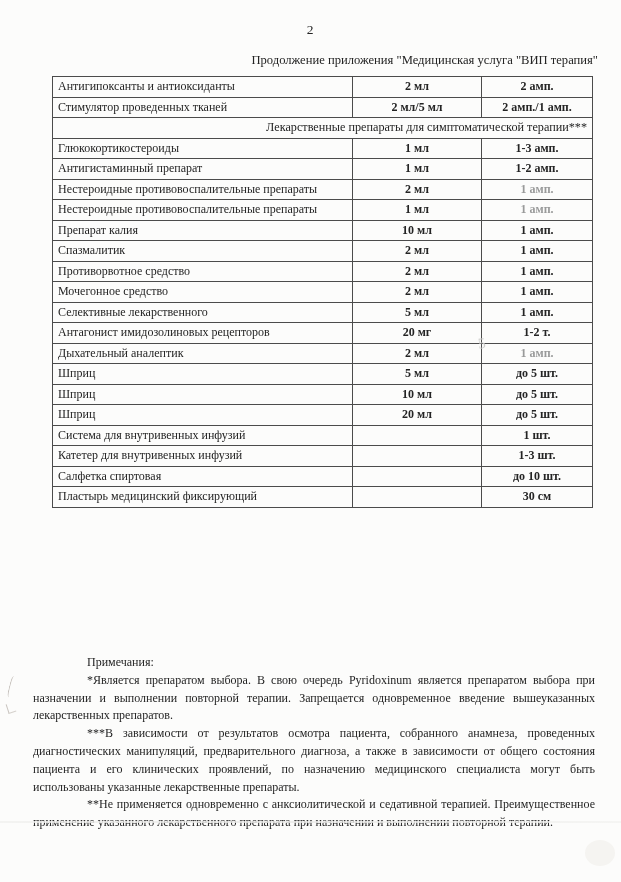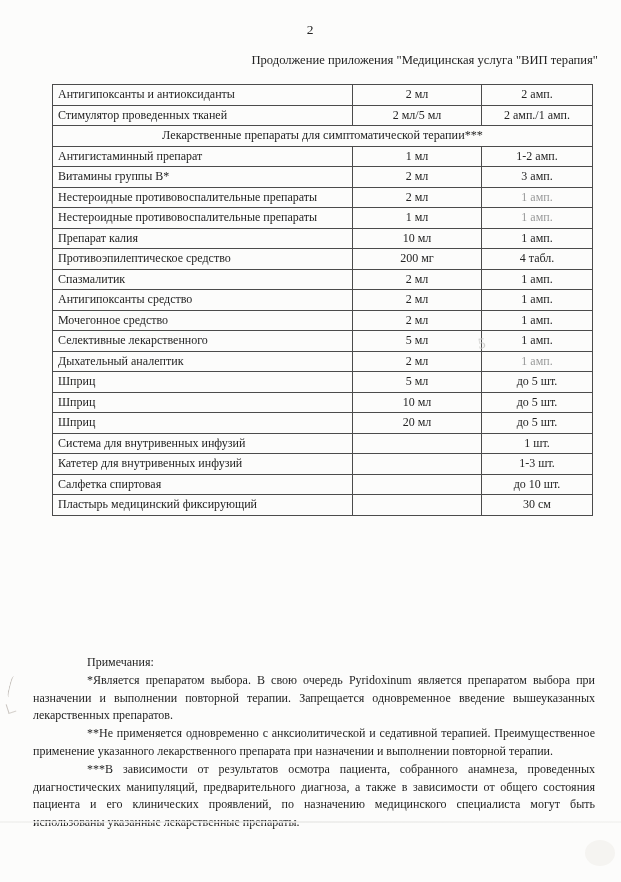--- a/index.html
+++ b/index.html
@@ -12,33 +12,33 @@
   }
   .page-number {
     position:absolute; top:22px; left:0; width:100%;
     text-align:center; font-size:13.5px; letter-spacing:1px;
   }
   .doc-header {
     position:absolute; top:53px; right:23px;
     font-size:12.6px; white-space:nowrap;
   }
   table.med-table {
-    position:absolute; top:84px; left:52px; width:540px;
+    position:absolute; top:76px; left:52px; width:540px;
     border-collapse:collapse; table-layout:fixed;
     font-size:12px;
   }
   table.med-table td {
     border:1px solid #4b4b4b;
     height:20.5px; padding:0 5px;
     vertical-align:middle; line-height:1.05;
     overflow:hidden; white-space:nowrap;
   }
   td.c-name { text-align:left; }
-  td.c-dose, td.c-qty { text-align:center; padding:0 2px; }
-  td.section-cell { text-align:center; font-size:12.2px; }
+  td.c-dose, td.c-qty { text-align:center; padding:0 2px;font-weight:bold; }
+  td.section-cell { text-align:right; font-size:12.2px; }
   td.faded { color:#999a9a; }
   .notes {
     position:absolute; top:654px; left:33px; width:562px;
     font-size:12px; line-height:17.8px;
   }
   .notes p { text-align:justify; text-indent:54px; }
   .notes p.notes-heading { text-align:left; }
   
   .artifact { position:absolute; pointer-events:none; }
   .mark-a { left:9px; top:676px; width:6px; height:22px;
@@ -75,68 +75,68 @@
         </tr>
         <tr>
           <td class="c-name">Стимулятор проведенных тканей</td>
           <td class="c-dose">2 мл/5 мл</td>
           <td class="c-qty">2 амп./1 амп.</td>
         </tr>
         <tr>
           <td colspan="3" class="section-cell">Лекарственные препараты для симптоматической терапии***</td>
         </tr>
         <tr>
+          <td class="c-name">Глюкокортикостероиды</td>
+          <td class="c-dose">1 мл</td>
+          <td class="c-qty">1-3 амп.</td>
+        </tr>
+        <tr>
           <td class="c-name">Антигистаминный препарат</td>
           <td class="c-dose">1 мл</td>
           <td class="c-qty">1-2 амп.</td>
-        </tr>
-        <tr>
-          <td class="c-name">Витамины группы В*</td>
-          <td class="c-dose">2 мл</td>
-          <td class="c-qty">3 амп.</td>
         </tr>
         <tr>
           <td class="c-name">Нестероидные противовоспалительные препараты</td>
           <td class="c-dose">2 мл</td>
           <td class="c-qty faded">1 амп.</td>
         </tr>
         <tr>
           <td class="c-name">Нестероидные противовоспалительные препараты</td>
           <td class="c-dose">1 мл</td>
           <td class="c-qty faded">1 амп.</td>
         </tr>
         <tr>
           <td class="c-name">Препарат калия</td>
           <td class="c-dose">10 мл</td>
           <td class="c-qty">1 амп.</td>
         </tr>
         <tr>
-          <td class="c-name">Противоэпилептическое средство</td>
-          <td class="c-dose">200 мг</td>
-          <td class="c-qty">4 табл.</td>
-        </tr>
-        <tr>
           <td class="c-name">Спазмалитик</td>
           <td class="c-dose">2 мл</td>
           <td class="c-qty">1 амп.</td>
         </tr>
         <tr>
-          <td class="c-name">Антигипоксанты средство</td>
+          <td class="c-name">Противорвотное средство</td>
           <td class="c-dose">2 мл</td>
           <td class="c-qty">1 амп.</td>
         </tr>
         <tr>
           <td class="c-name">Мочегонное средство</td>
           <td class="c-dose">2 мл</td>
           <td class="c-qty">1 амп.</td>
         </tr>
         <tr>
           <td class="c-name">Селективные лекарственного</td>
           <td class="c-dose">5 мл</td>
           <td class="c-qty">1 амп.</td>
+        </tr>
+        <tr>
+          <td class="c-name">Антагонист имидозолиновых рецепторов</td>
+          <td class="c-dose">20 мг</td>
+          <td class="c-qty">1-2 т.</td>
         </tr>
         <tr>
           <td class="c-name">Дыхательный аналептик</td>
           <td class="c-dose">2 мл</td>
           <td class="c-qty faded">1 амп.</td>
         </tr>
         <tr>
           <td class="c-name">Шприц</td>
           <td class="c-dose">5 мл</td>
           <td class="c-qty">до 5 шт.</td>
@@ -171,22 +171,22 @@
           <td class="c-dose"></td>
           <td class="c-qty">30 см</td>
         </tr>
       </tbody>
   </table>
 
   <div class="notes">
     <p class="notes-heading">Примечания:</p>
     <div id="notes-body">
         <p class="note">*Является препаратом выбора. В свою очередь Pyridoxinum является препаратом выбора при назначении и выполнении повторной терапии. Запрещается одновременное введение вышеуказанных лекарственных препаратов.</p>
+        <p class="note">***В зависимости от результатов осмотра пациента, собранного анамнеза, проведенных диагностических манипуляций, предварительного диагноза, а также в зависимости от общего состояния пациента и его клинических проявлений, по назначению медицинского специалиста могут быть использованы указанные лекарственные препараты.</p>
         <p class="note">**Не применяется одновременно с анксиолитической и седативной терапией. Преимущественное применение указанного лекарственного препарата при назначении и выполнении повторной терапии.</p>
-        <p class="note">***В зависимости от результатов осмотра пациента, собранного анамнеза, проведенных диагностических манипуляций, предварительного диагноза, а также в зависимости от общего состояния пациента и его клинических проявлений, по назначению медицинского специалиста могут быть использованы указанные лекарственные препараты.</p>
       </div>
   </div>
 
   <div class="artifact mark-a"></div>
   <div class="artifact mark-b"></div>
   <div class="artifact smudge-5">5</div>
   <div class="artifact scanline"></div>
   <div class="artifact blob-br"></div>
 
 </div>

